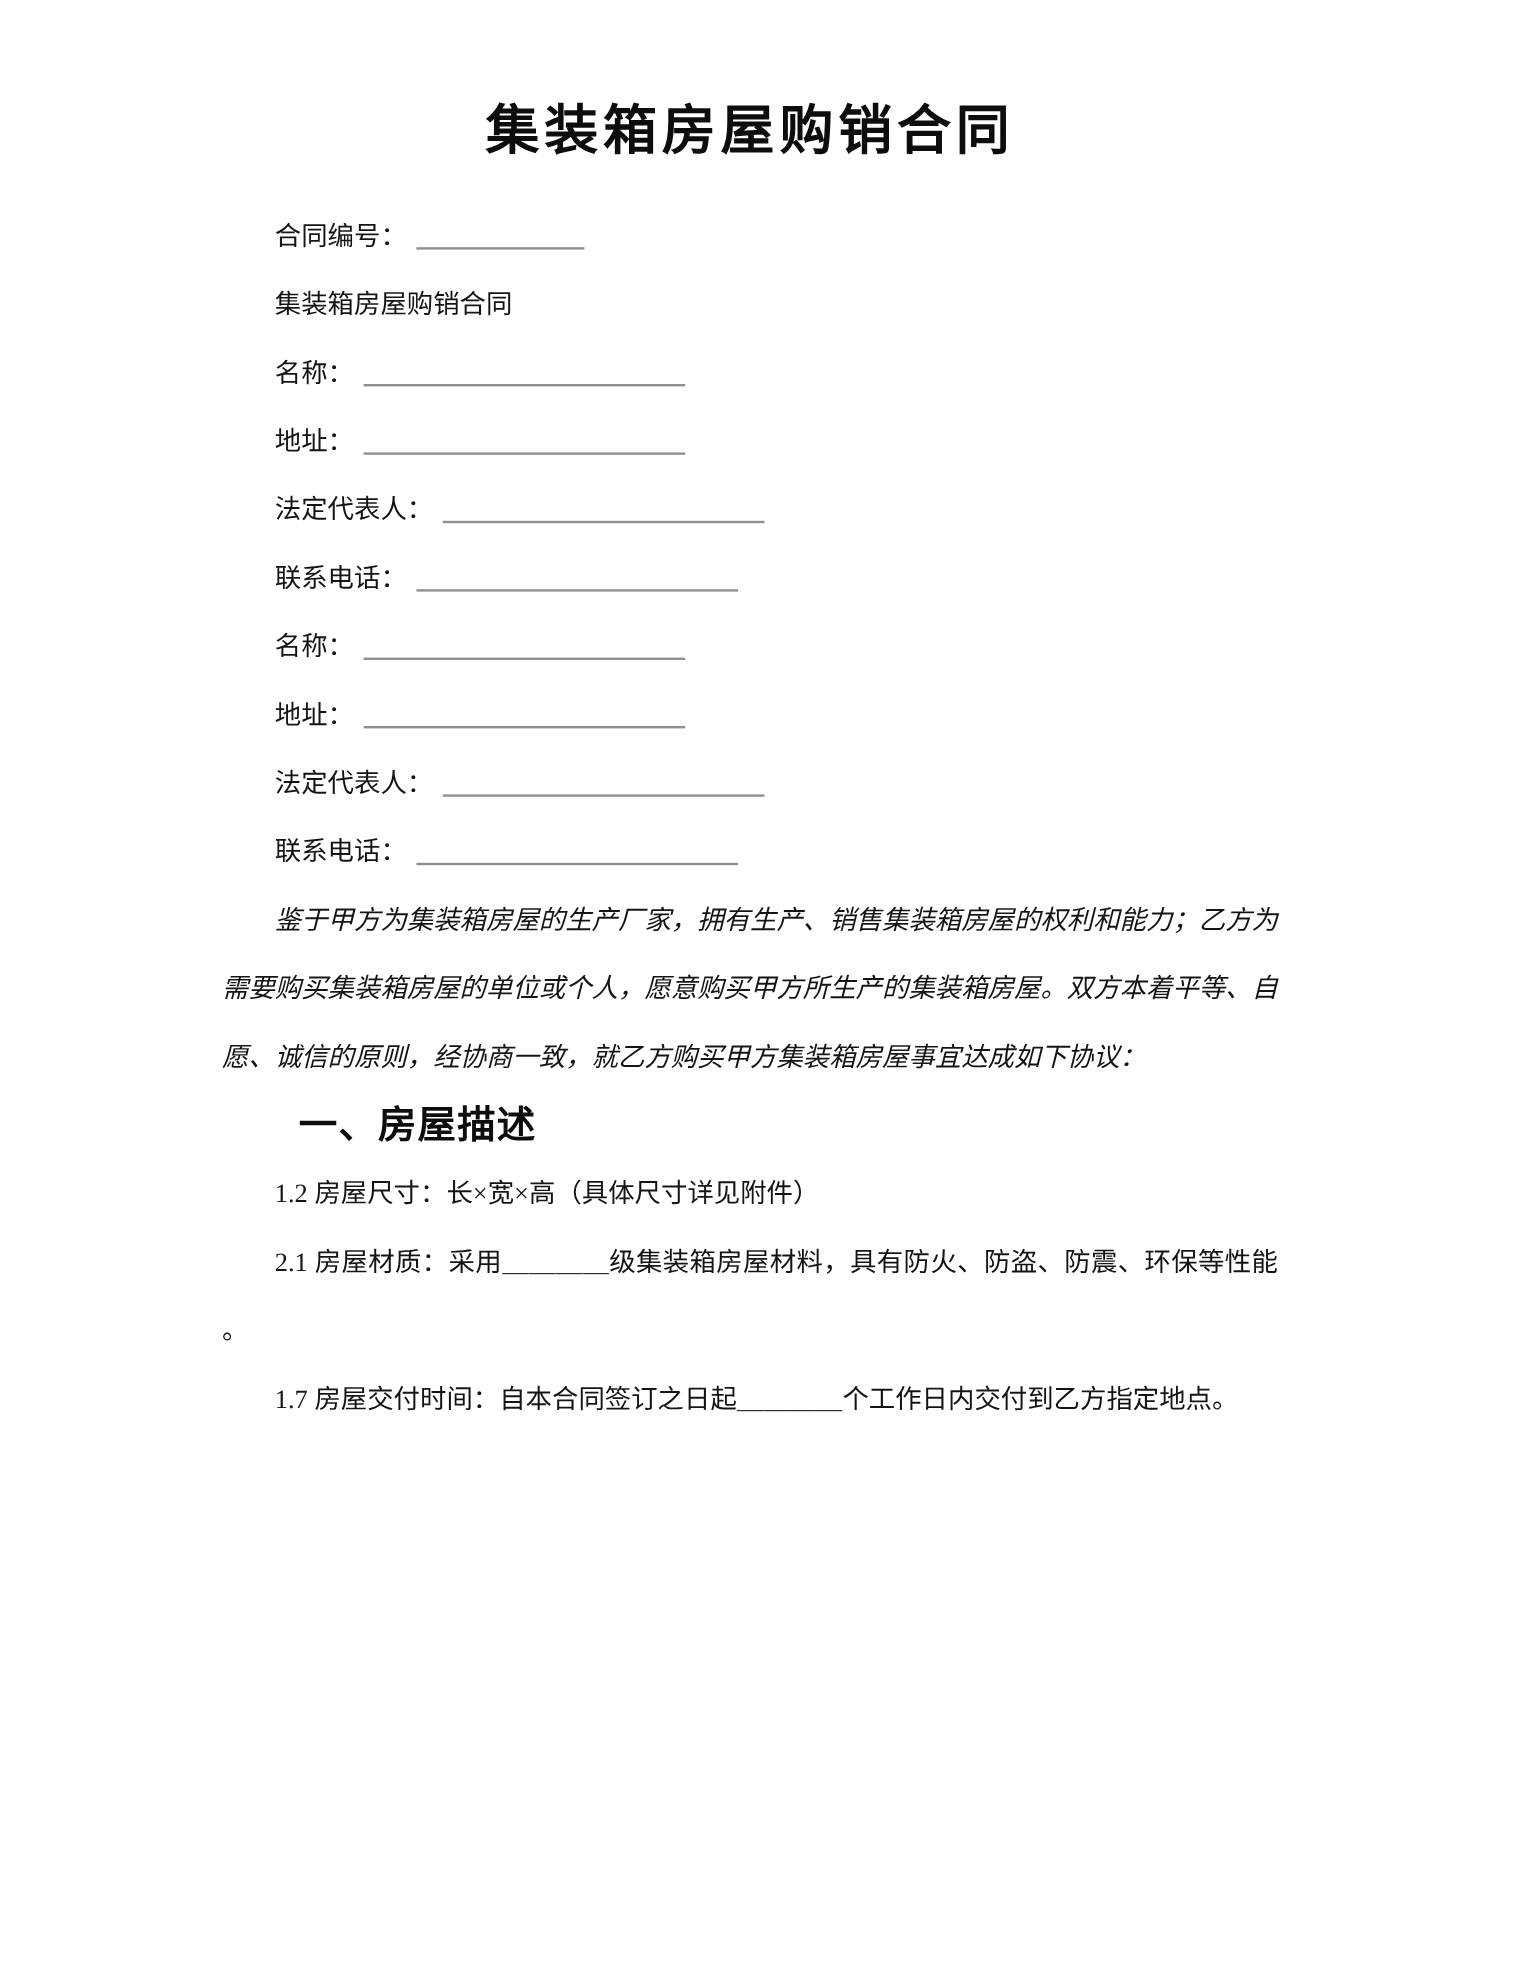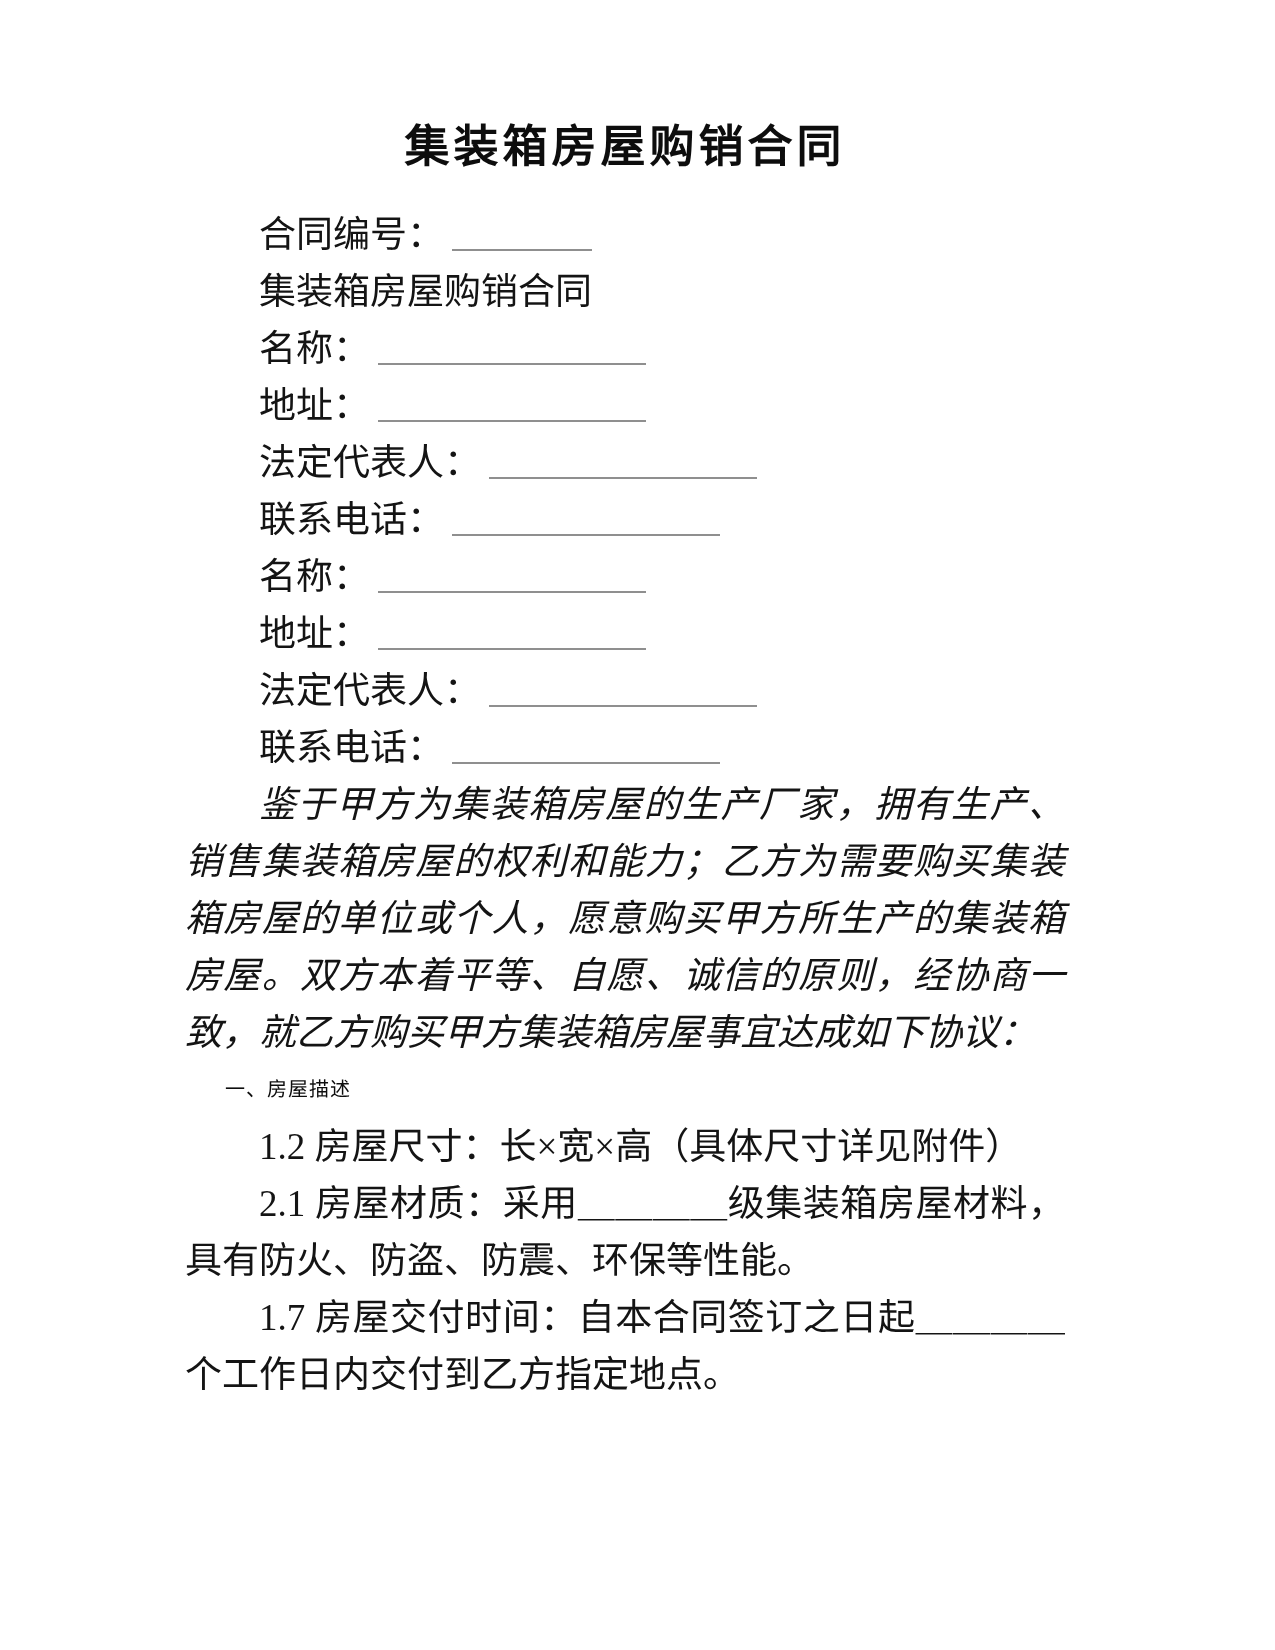--- a/index.html
+++ b/index.html
@@ -10,35 +10,35 @@
   .page {
     position: relative;
     width: 1275px;
     height: 1650px;
     margin: 0 auto;
     background: #ffffff;
     color: #111111;
     font-family: "Liberation Serif", "DejaVu Serif", serif;
     overflow: hidden;
     box-sizing: border-box;
-    padding: 112px 210px 0 185px;
+    padding: 74px 210px 0 185px;
   }
   .doc-title {
     margin: 0 0 24px 0;
     text-align: center;
     font-size: 45px;
     font-weight: 700;
     letter-spacing: 4px;
     line-height: 70px;
     color: #0d0d0d;
     white-space: nowrap;
   }
   .line {
     margin: 0;
-    font-size: 37px;
+    font-size: 22px;
     line-height: 57px;
     color: #141414;
   }
   .field-line {
     padding-left: 2em;
     white-space: nowrap;
   }
   .blank {
     display: inline-block;
     height: 20px;
@@ -50,22 +50,22 @@
   .blank-long  { width: 268px; }
   .para {
     text-align: justify;
     text-justify: inter-character;
     line-break: anywhere;
     text-indent: 2em;
     font-style: italic;
   }
   .sec-heading {
     margin: 0;
-    font-size: 20px;
-    font-weight: 400;
+    font-size: 32px;
+    font-weight: 700;
     line-height: 57px;
     padding-left: 2em;
     font-family: "Liberation Sans", "DejaVu Sans", sans-serif;
     color: #0d0d0d;
     letter-spacing: 1px;
   }
   .clause {
     text-align: justify;
     text-justify: inter-character;
     line-break: anywhere;

